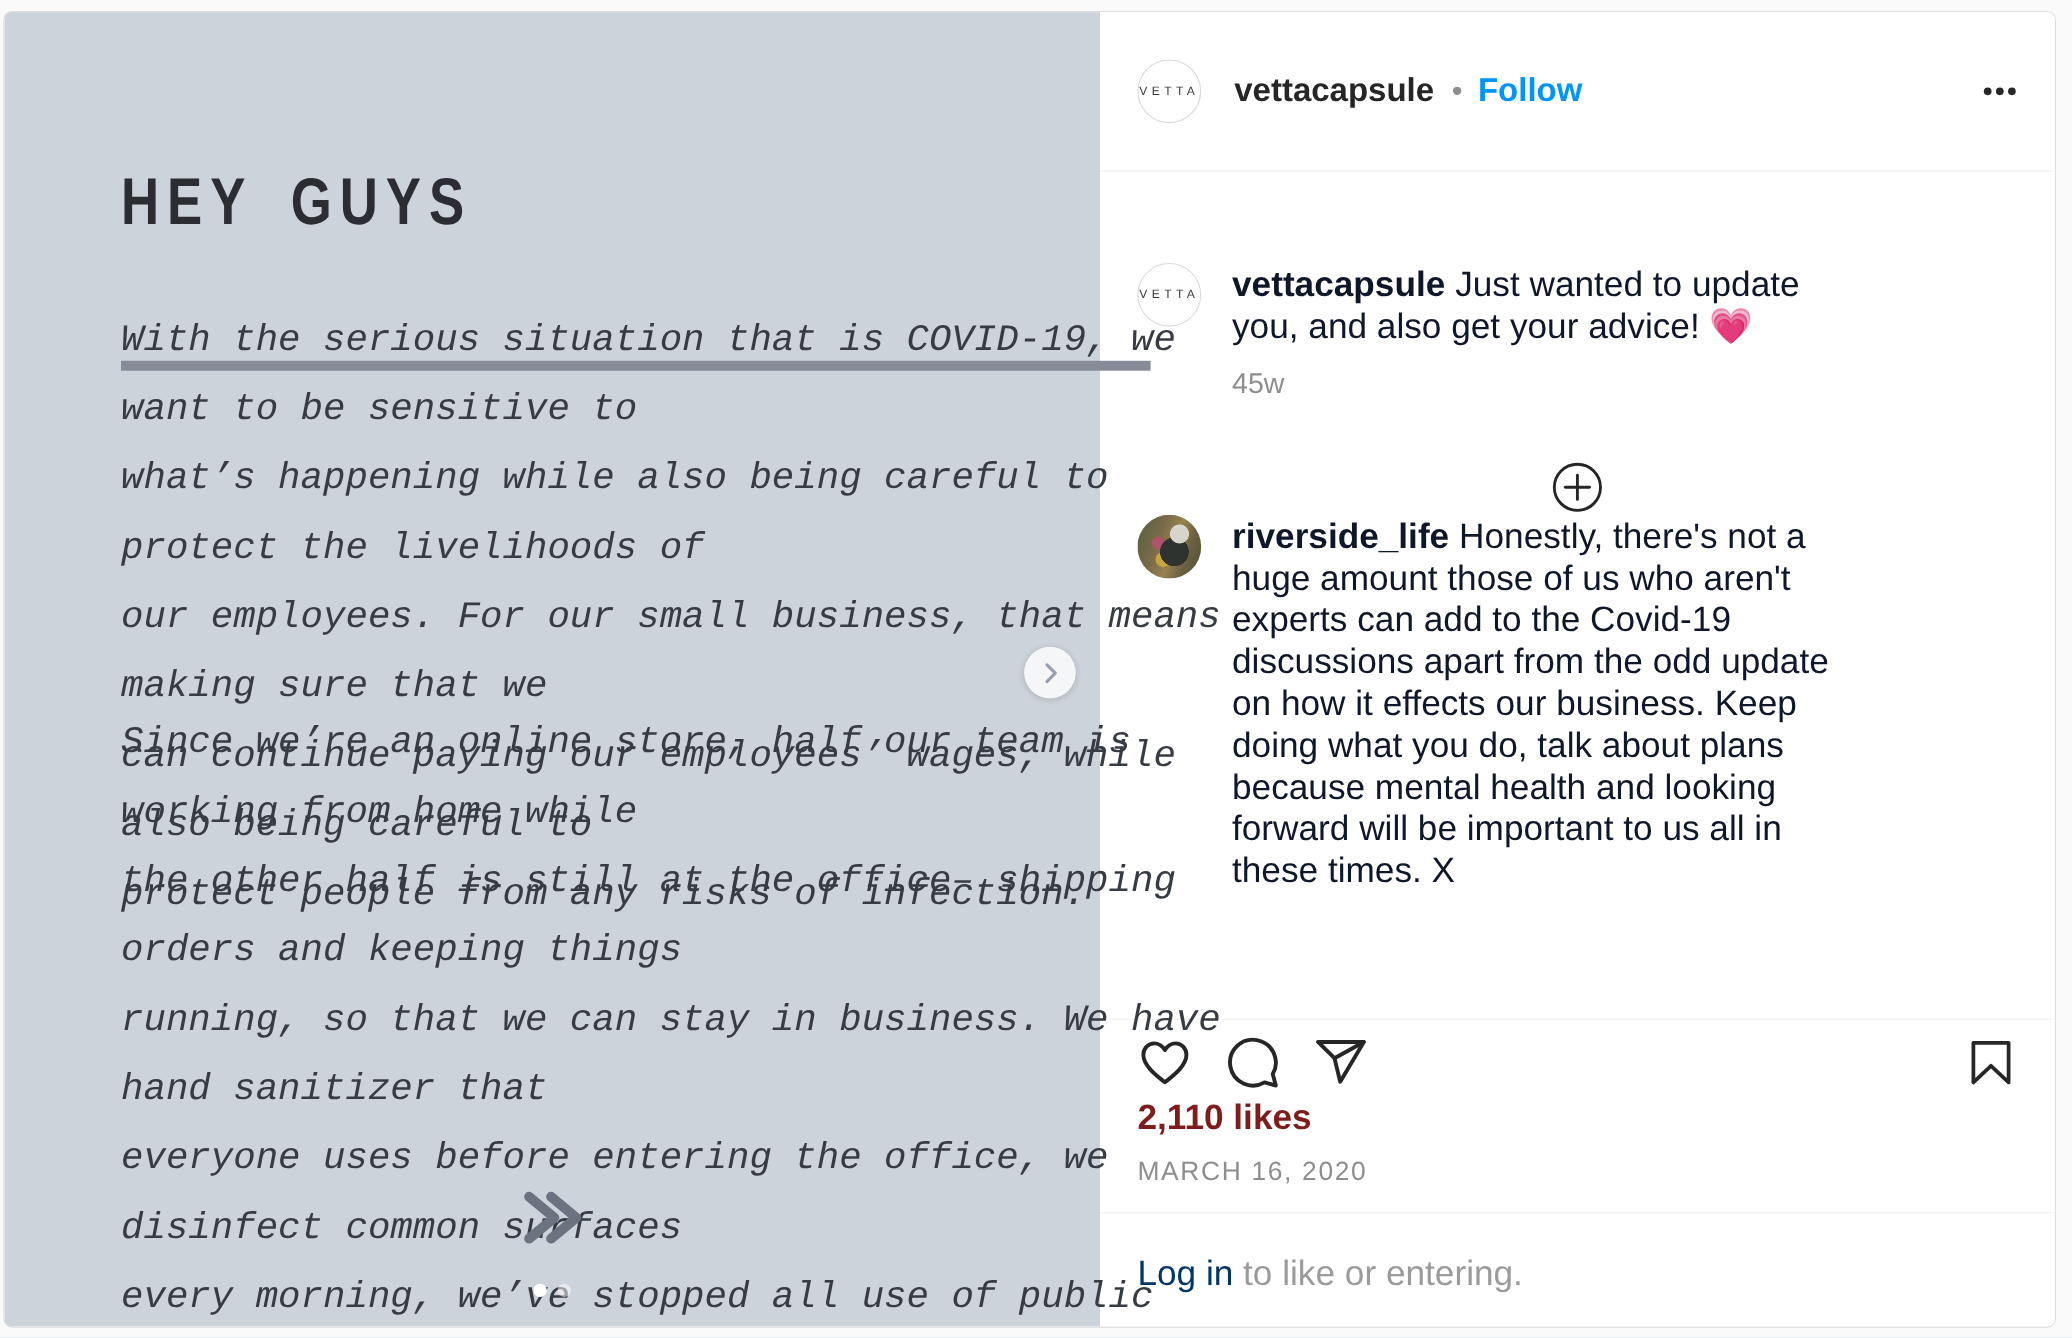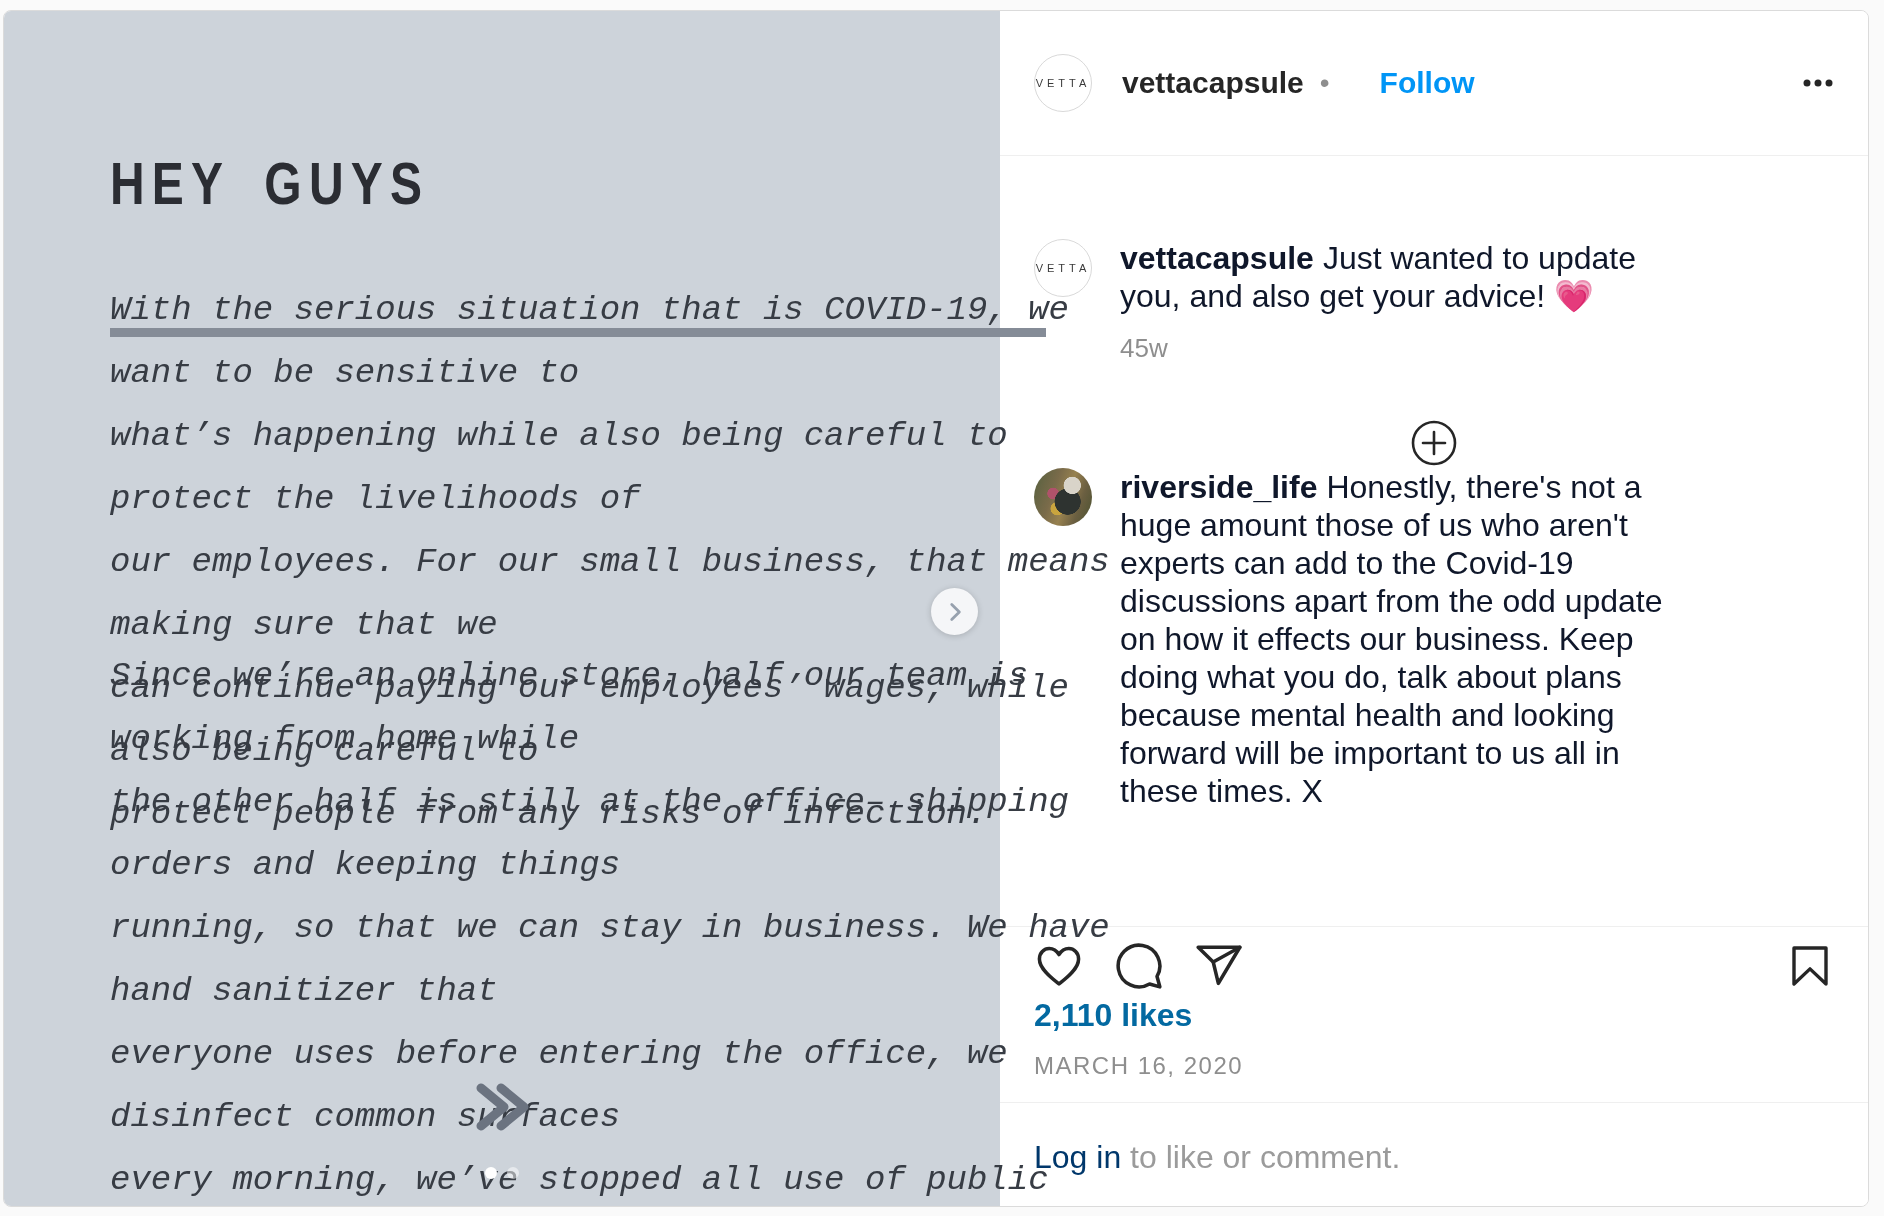--- a/index.html
+++ b/index.html
@@ -33,21 +33,21 @@
   .details { flex:1; min-width:0; background:#fff; display:flex; flex-direction:column;gap:33px; }
 
   .dheader { height:145px; flex:none; display:flex; align-items:center; padding:0 34px;
              border-bottom:1px solid #efefef; }
   .avatar-brand { width:58px; height:58px; border-radius:50%; background:#fff;
                   border:1px solid #d9d9d9; flex:none;
                   display:flex; align-items:center; justify-content:center;
                   font-size:11px; letter-spacing:4px; color:#3a3a3a; cursor:pointer; }
   .uname { font-weight:bold; font-size:30px; color:#262626; margin-left:30px; cursor:pointer; }
   .dot-sep { color:#8e8e8e; font-size:28px; margin:0 14px 0 16px; }
-  .follow { color:#0095f6; font-weight:bold; font-size:30px; cursor:pointer;margin-left:36px; }
+  .follow { color:#0095f6; font-weight:bold; font-size:30px; cursor:pointer; }
   .more-btn { margin-left:auto; background:none; border:none; cursor:pointer; display:flex; }
 
   .comments { flex:1; overflow:hidden; padding:50px 34px 0 34px; }
   .comment { display:flex; gap:28px; }
   .avatar-photo { width:58px; height:58px; border-radius:50%; flex:none; cursor:pointer; overflow:hidden;
       background:
         radial-gradient(circle at 66% 30%, #d9d4c9 0 15%, rgba(0,0,0,0) 16%),
         radial-gradient(circle at 58% 58%, #2e3330 0 27%, rgba(0,0,0,0) 28%),
         radial-gradient(circle at 33% 44%, #b0526a 0 11%, rgba(0,0,0,0) 12%),
         radial-gradient(circle at 40% 70%, #c9a43e 0 12%, rgba(0,0,0,0) 13%),
@@ -58,21 +58,21 @@
   .c-body { white-space:pre-line; }
   .c-meta { margin-top:18px; display:flex; gap:30px; align-items:baseline;
             font-size:26px; color:#8e8e8e; }
   .load-more { display:block; margin:54px auto 0; width:50px; height:50px; background:none;
                border:none; cursor:pointer; padding:0; }
 
   .dfooter { flex:none; border-top:1px solid #efefef; padding:14px 34px 0; }
   .action-row { display:flex; align-items:center; gap:30px; }
   .icon-btn { background:none; border:none; padding:0; cursor:pointer; display:flex; color:#262626; }
   .icon-btn.save { margin-left:auto; }
-  .likes { margin-top:6px; font-weight:bold; font-size:32px; color:#0369a1; cursor:pointer; }
+  .likes { margin-top:6px; font-weight:bold; font-size:32px; color:#7f1d1d; cursor:pointer; }
   .date { margin-top:18px; font-size:24px; letter-spacing:1.5px; color:#8e8e8e; }
   .login-row { margin:22px -34px 0; border-top:1px solid #efefef; padding:36px 34px 30px;
                font-size:32px; color:#9b9b9b; }
   .login-link { color:#00376b; cursor:pointer; }
 </style>
 </head>
 <body>
 
 <div class="card">
 
@@ -211,18 +211,18 @@
             </svg>
           </span>
         </button>
       </div>
 
       <div class="likes">2,110 likes</div>
       <div class="date">MARCH 16, 2020</div>
 
       <div class="login-row">
         <span class="login-link">Log in</span>
-        <span>to like or comment.</span>
+        <span>to like or entering.</span>
       </div>
     </div>
 
   </div>
 </div>
 
 </body></html>

